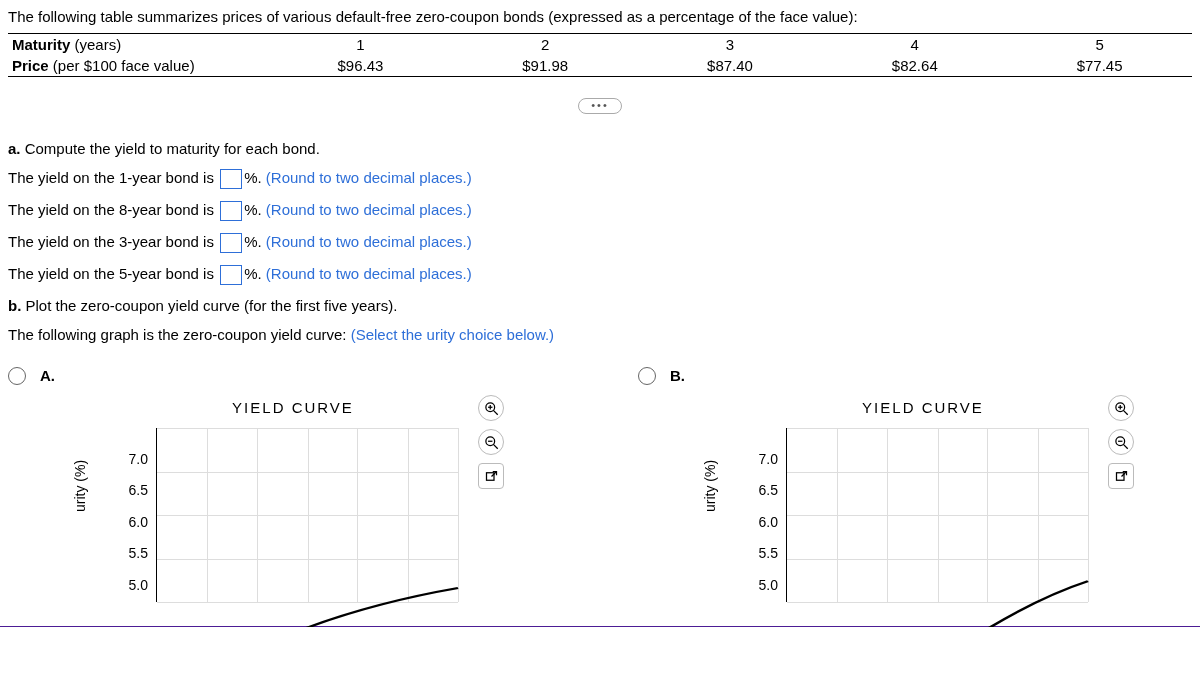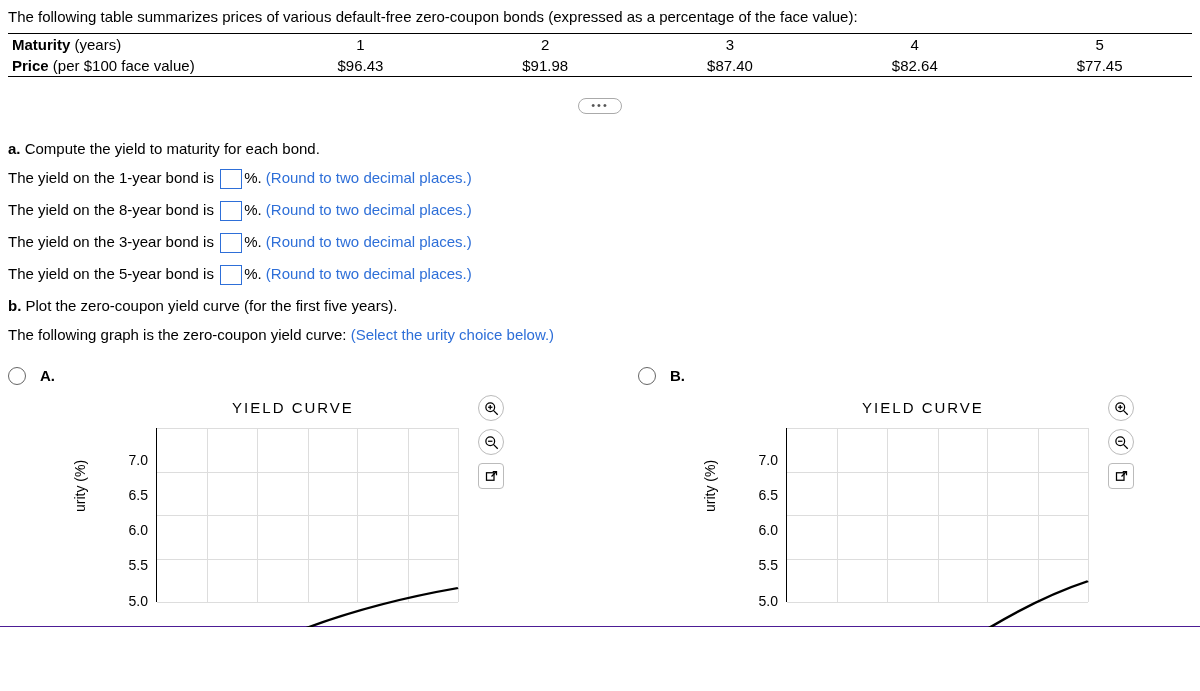--- a/index.html
+++ b/index.html
@@ -72,21 +72,21 @@
   .chart-area { position: relative; width: 350px; height: 180px; }
   .ylabel {
     position: absolute;
     left: -46px;
     top: 50%;
     transform: rotate(-90deg);
     transform-origin: left top;
     font-size: 14px;
     white-space: nowrap;
   }
-  .y-ticks { position: absolute; left: -6px; top: 0; bottom: 0; width: 44px; margin-top: 33px; }
+  .y-ticks { position: absolute; left: -6px; top: 0; bottom: 16px; width: 44px; margin-top: 33px; }
   .y-tick {
     position: absolute;
     right: 8px;
     font-size: 14px;
     transform: translateY(-50%);
     white-space: nowrap;
   }
   .plot {
     position: absolute;
     left: 38px; top: 6px; right: 10px; bottom: 0;

